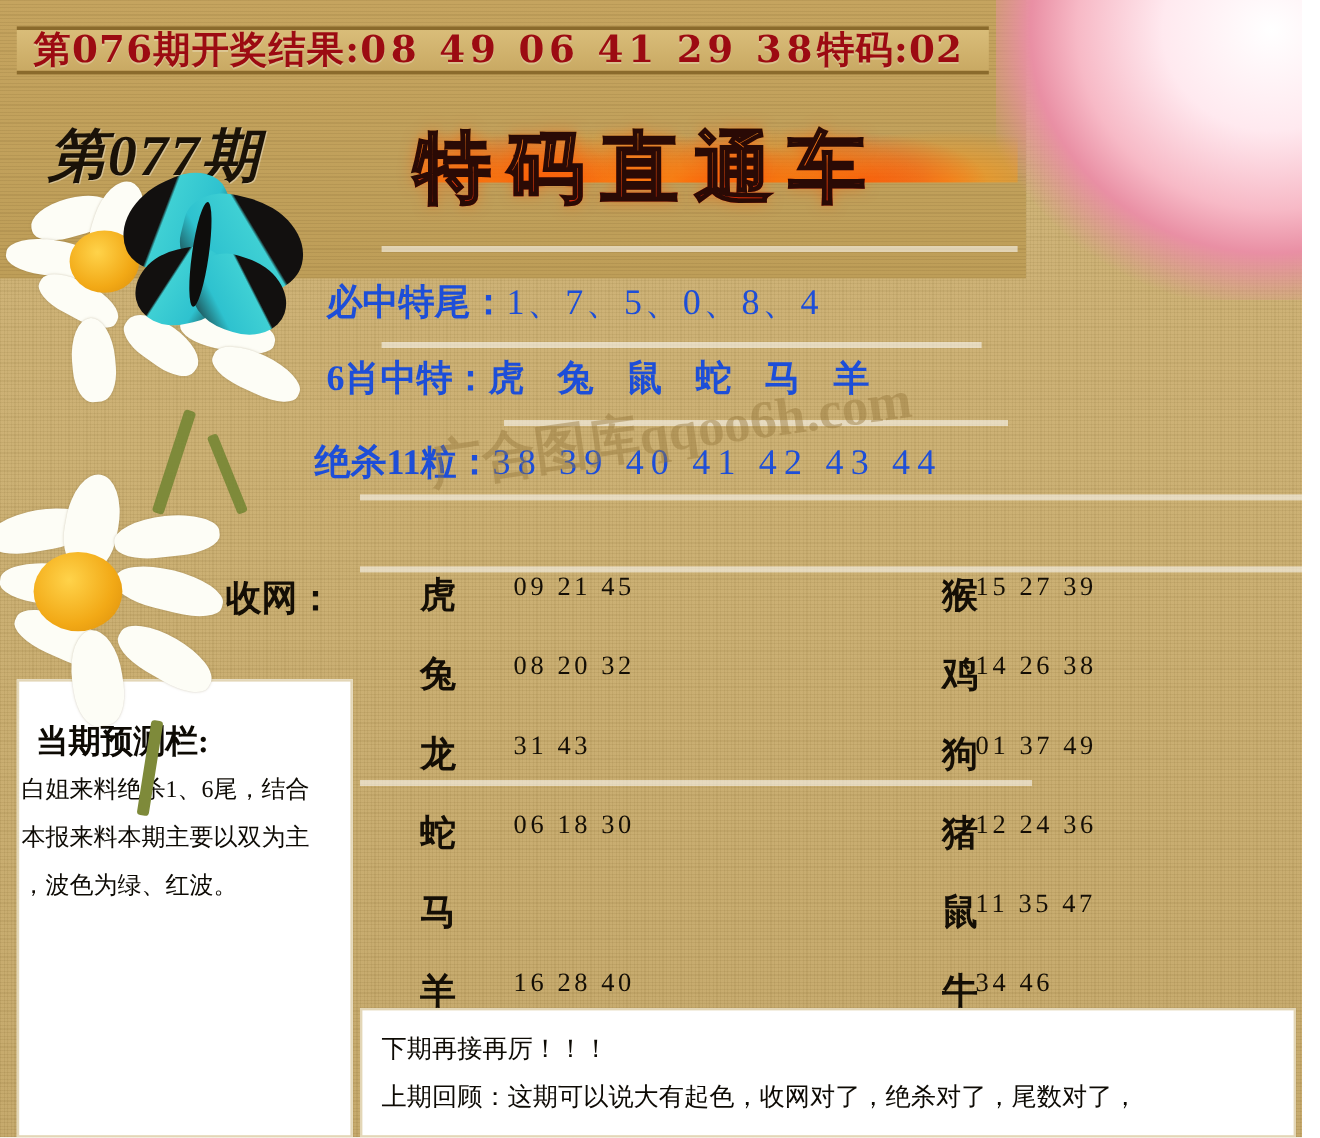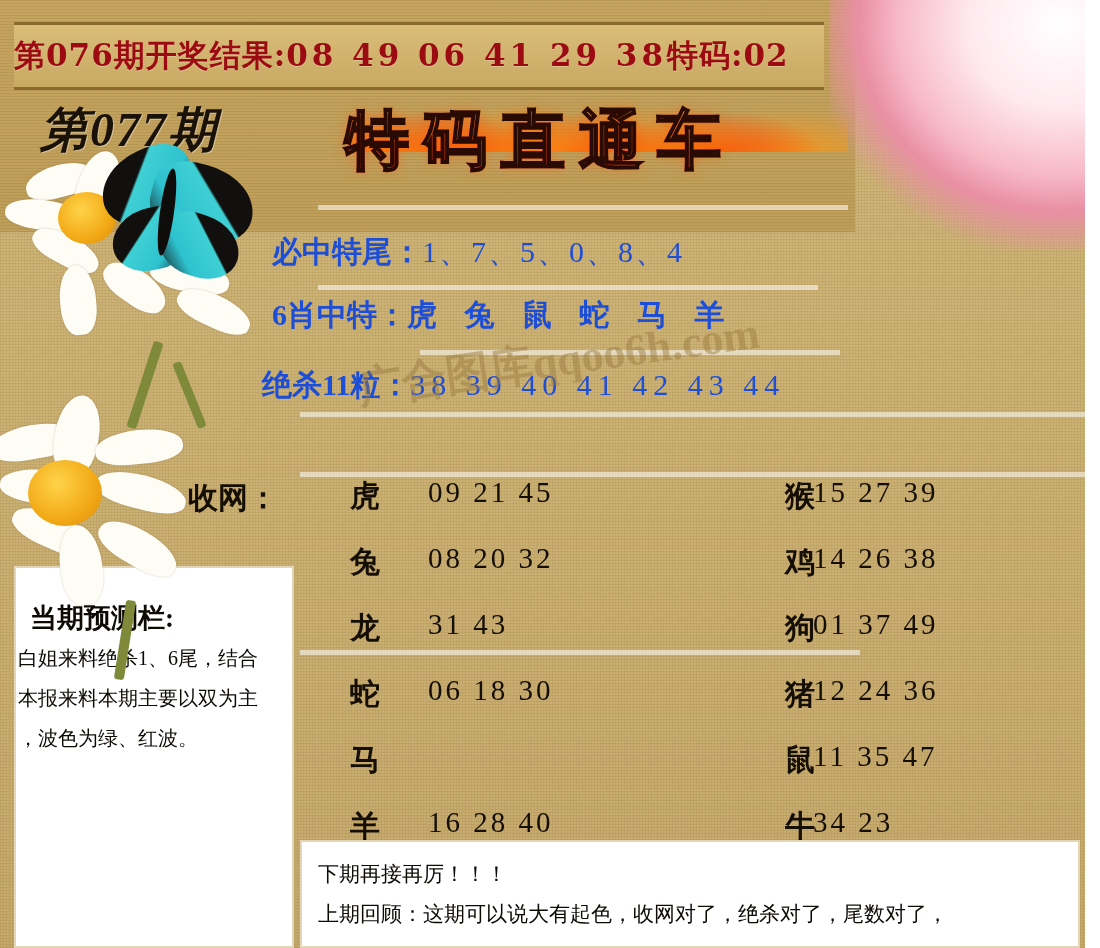--- a/index.html
+++ b/index.html
@@ -29,25 +29,25 @@
     background:
       radial-gradient(120% 120% at 85% 10%, #ffffff 0%, #ffe9ef 28%, #f7b9c6 50%, #e98fa4 62%, rgba(205,176,113,0) 78%);
   }
   .right-strip{
     position:absolute;left:1085px;top:0;width:15px;height:948px;
     background:#ffffff;
   }
 
   
   .result-bar{
-    position:absolute;left:14px;top:22px;width:810px;height:68px;
+    position:absolute;left:14px;top:22px;width:810px;height:40px;
     background:linear-gradient(180deg,#d9bd79 0%,#c9a963 100%);
     border-top:3px solid #8a6a2c;border-bottom:3px solid #8a6a2c;
     display:flex;align-items:center;
-    box-sizing:border-box;padding-left:0;
+    box-sizing:border-box;padding-left:14px;
   }
   .result-text{
     color:#9c0b12;font-weight:bold;font-size:31px;letter-spacing:1px;
     white-space:nowrap;text-shadow:0 1px 0 rgba(255,255,255,0.25);
     font-family:"DejaVu Serif","Liberation Serif",serif;
   }
   .result-text .num{letter-spacing:4px;}
 
   
   .issue{
@@ -113,21 +113,21 @@
   
   .shouwang-label{
     position:absolute;left:188px;top:478px;font-size:30px;font-weight:bold;color:#140e05;
   }
   .zodiac-table{
     position:absolute;left:310px;top:476px;width:770px;
   }
   .zrow{display:flex;height:66px;align-items:flex-start;}
   .zcell{width:385px;display:flex;align-items:flex-start;}
   .zname{font-size:30px;font-weight:bold;color:#140e05;width:118px;box-sizing:border-box;padding-left:40px;}
-  .znums{font-size:29px;color:#140e05;letter-spacing:3px;}
+  .znums{font-size:22px;color:#140e05;letter-spacing:3px;}
 
   
   .pred-panel{
     position:absolute;left:14px;top:566px;width:280px;height:382px;
     background:#ffffff;border:2px solid #e3d6b6;box-sizing:border-box;
   }
   .pred-title{
     position:absolute;left:30px;top:600px;font-size:27px;font-weight:bold;color:#0d0a04;
   }
   .pred-body{
@@ -249,21 +249,21 @@
         <span class="znums">11  35  47</span>
       </div>
     </div>
     <div class="zrow">
       <div class="zcell">
         <span class="zname">羊</span>
         <span class="znums">16  28  40</span>
       </div>
       <div class="zcell">
         <span class="zname" style="padding-left:90px;">牛</span>
-        <span class="znums">34  23</span>
+        <span class="znums">34  46</span>
       </div>
     </div>
   </div>
 
   <div class="pred-panel"></div>
   <div class="pred-title">当期预测栏:</div>
   <div class="pred-body">
     <div>白姐来料绝杀1、6尾，结合</div>
     <div>本报来料本期主要以双为主</div>
     <div>，波色为绿、红波。</div>

